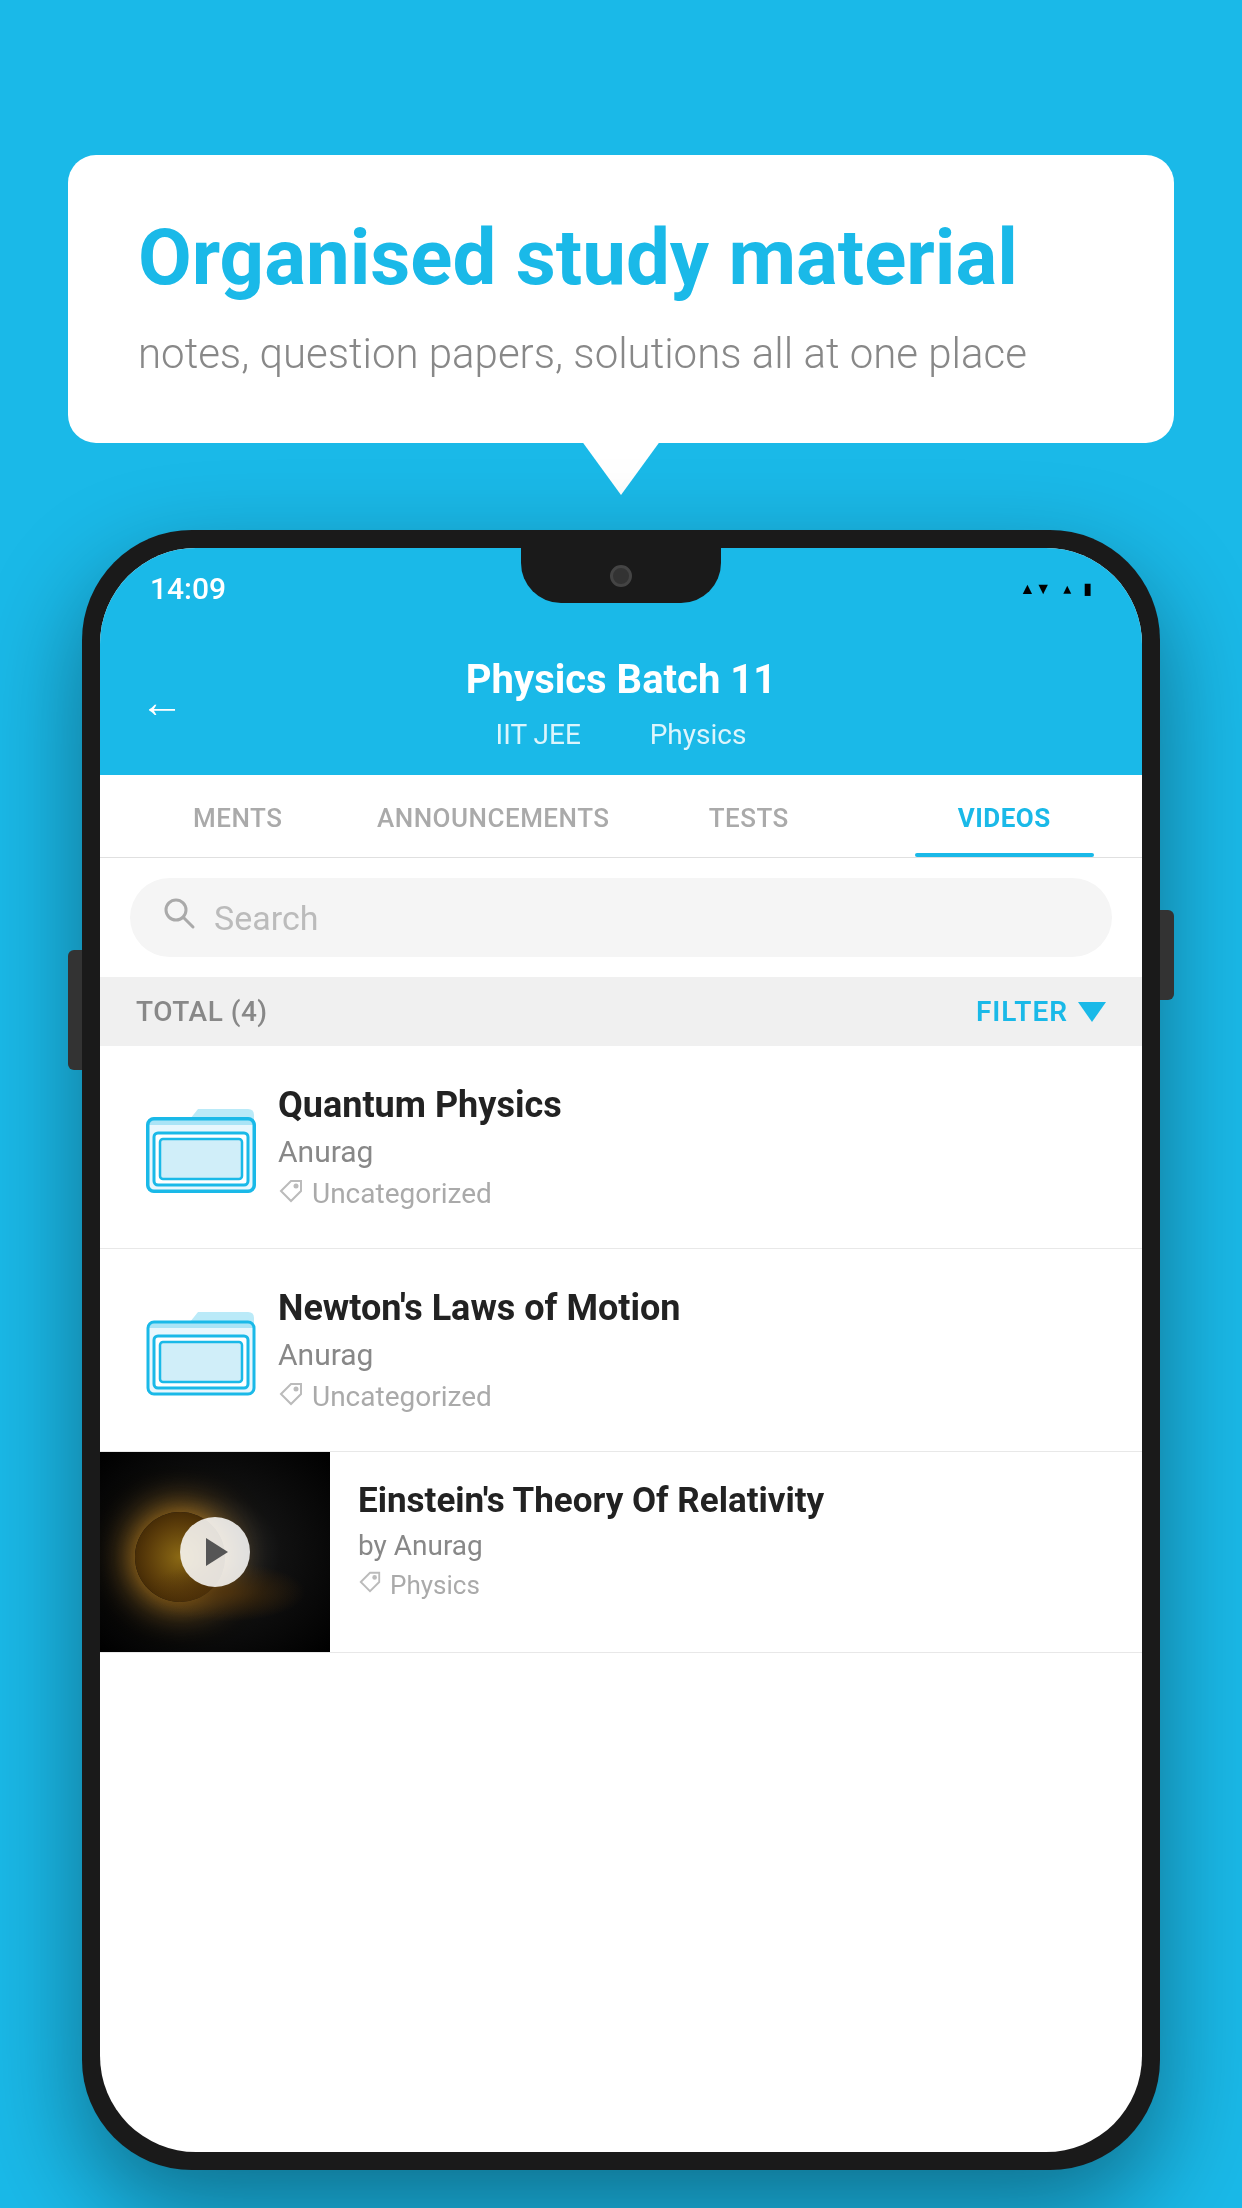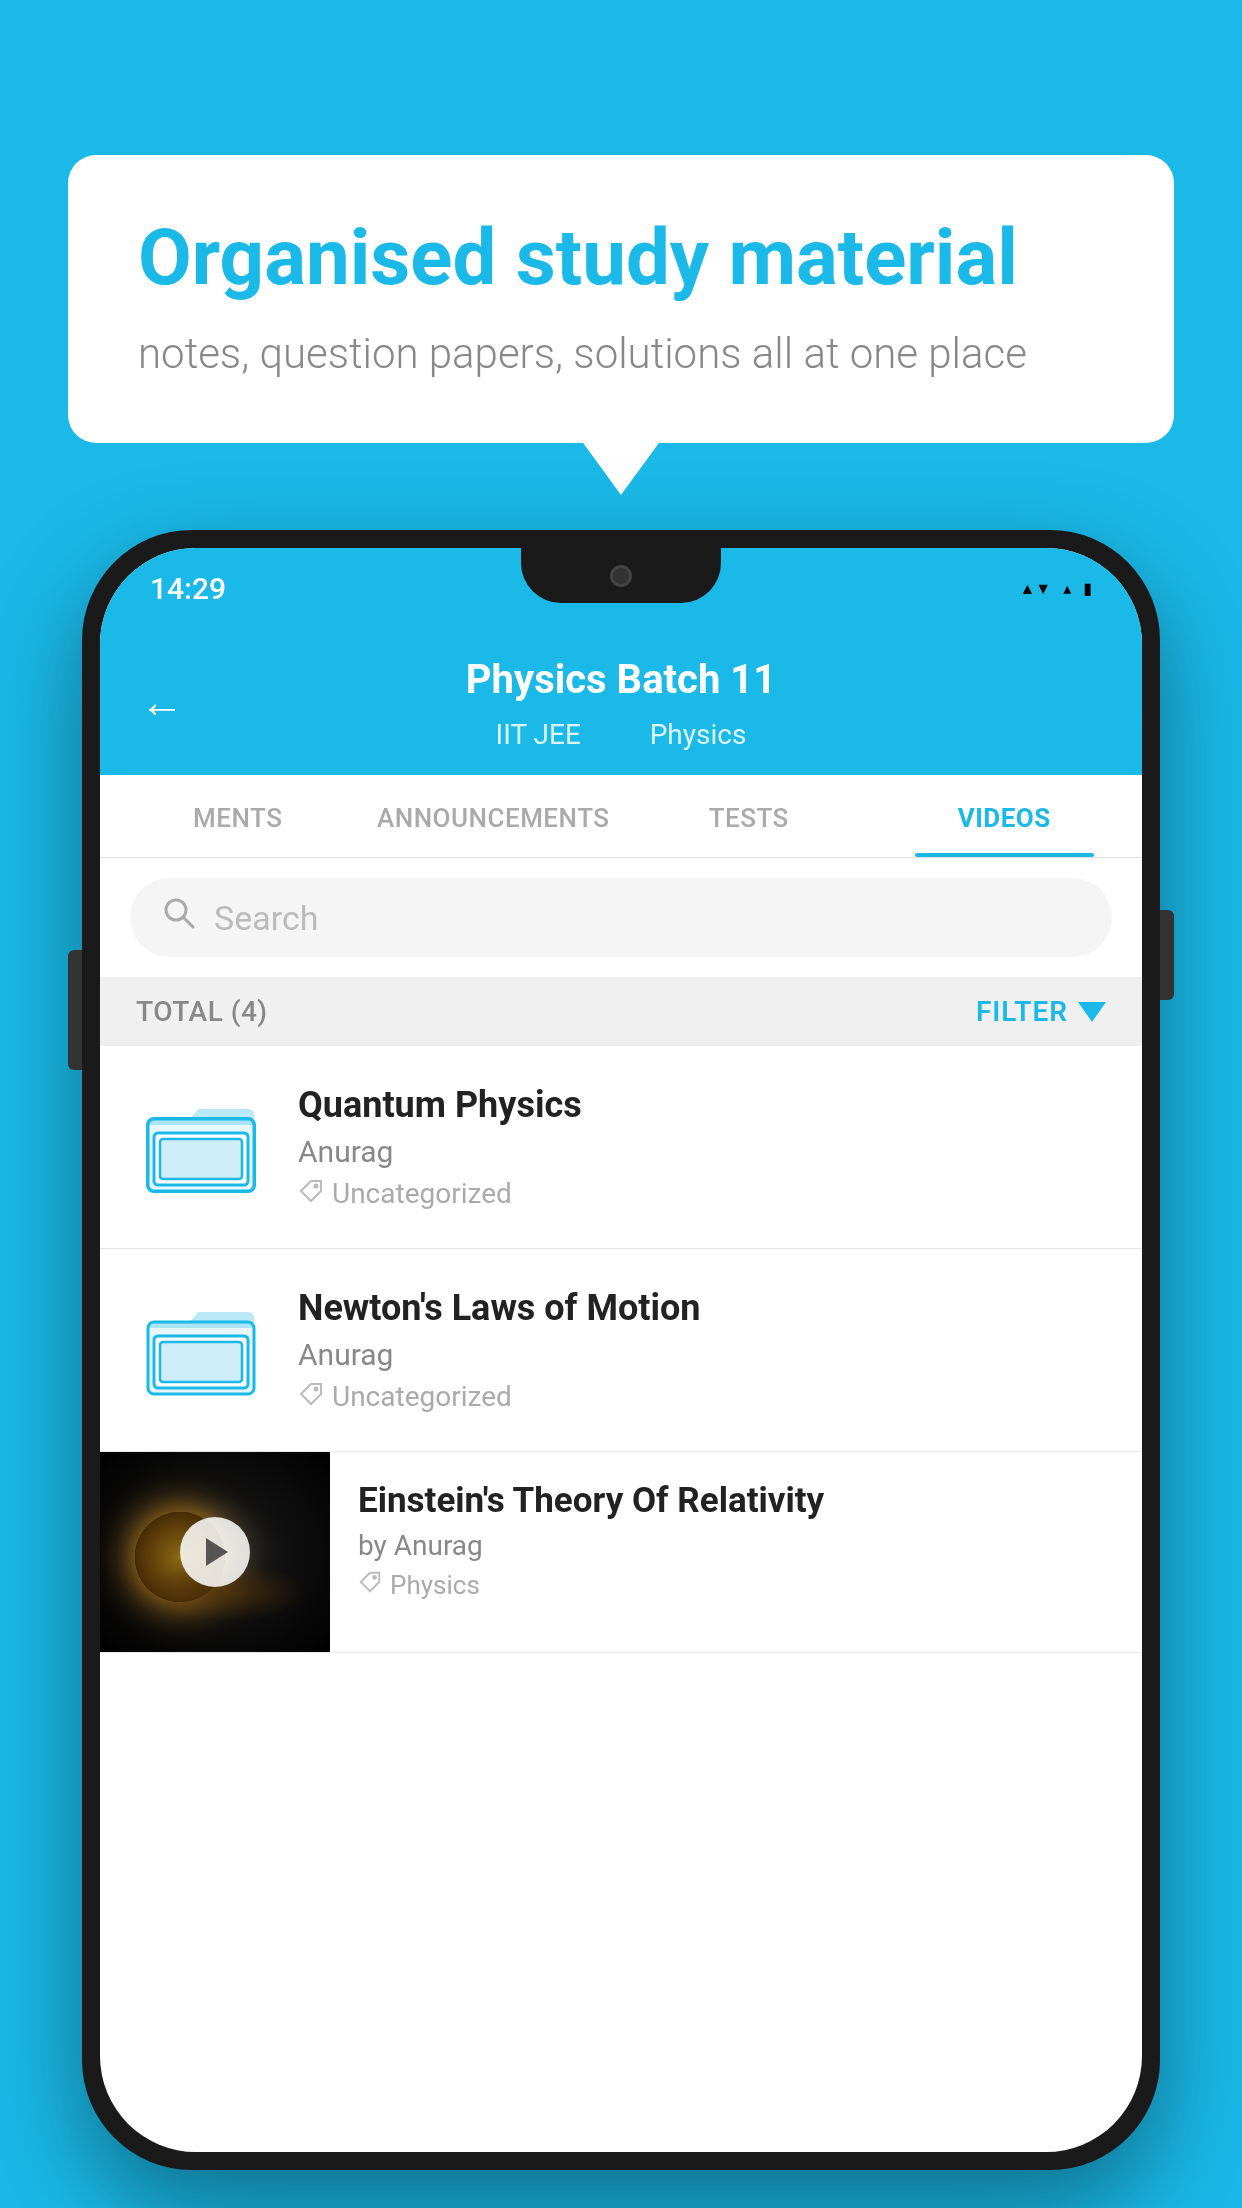--- a/index.html
+++ b/index.html
@@ -282,21 +282,21 @@
     
     .video-list {
       background: white;
     }
 
     .video-item {
       display: flex;
       align-items: center;
       padding: 36px 36px;
       border-bottom: 1px solid #e8e8e8;
-      gap: 32px;
+      gap: 12px;
     }
 
     .video-thumb {
       width: 130px;
       height: 130px;
       flex-shrink: 0;
       display: flex;
       align-items: center;
       justify-content: center;
     }
@@ -435,21 +435,21 @@
     <h1>Organised study material</h1>
     <p>notes, question papers, solutions all at one place</p>
   </div>
 </div>
 
 <div class="phone-container">
   <div class="phone-outer">
     <div class="phone-inner">
 
       <div class="status-bar">
-        <span class="status-time">14:29</span>
+        <span class="status-time">14:09</span>
         <div class="notch">
           <div class="camera"></div>
         </div>
         <div class="status-icons">
           <span>▲▼</span>
           <span>▴</span>
           <span>▮</span>
         </div>
       </div>
 

